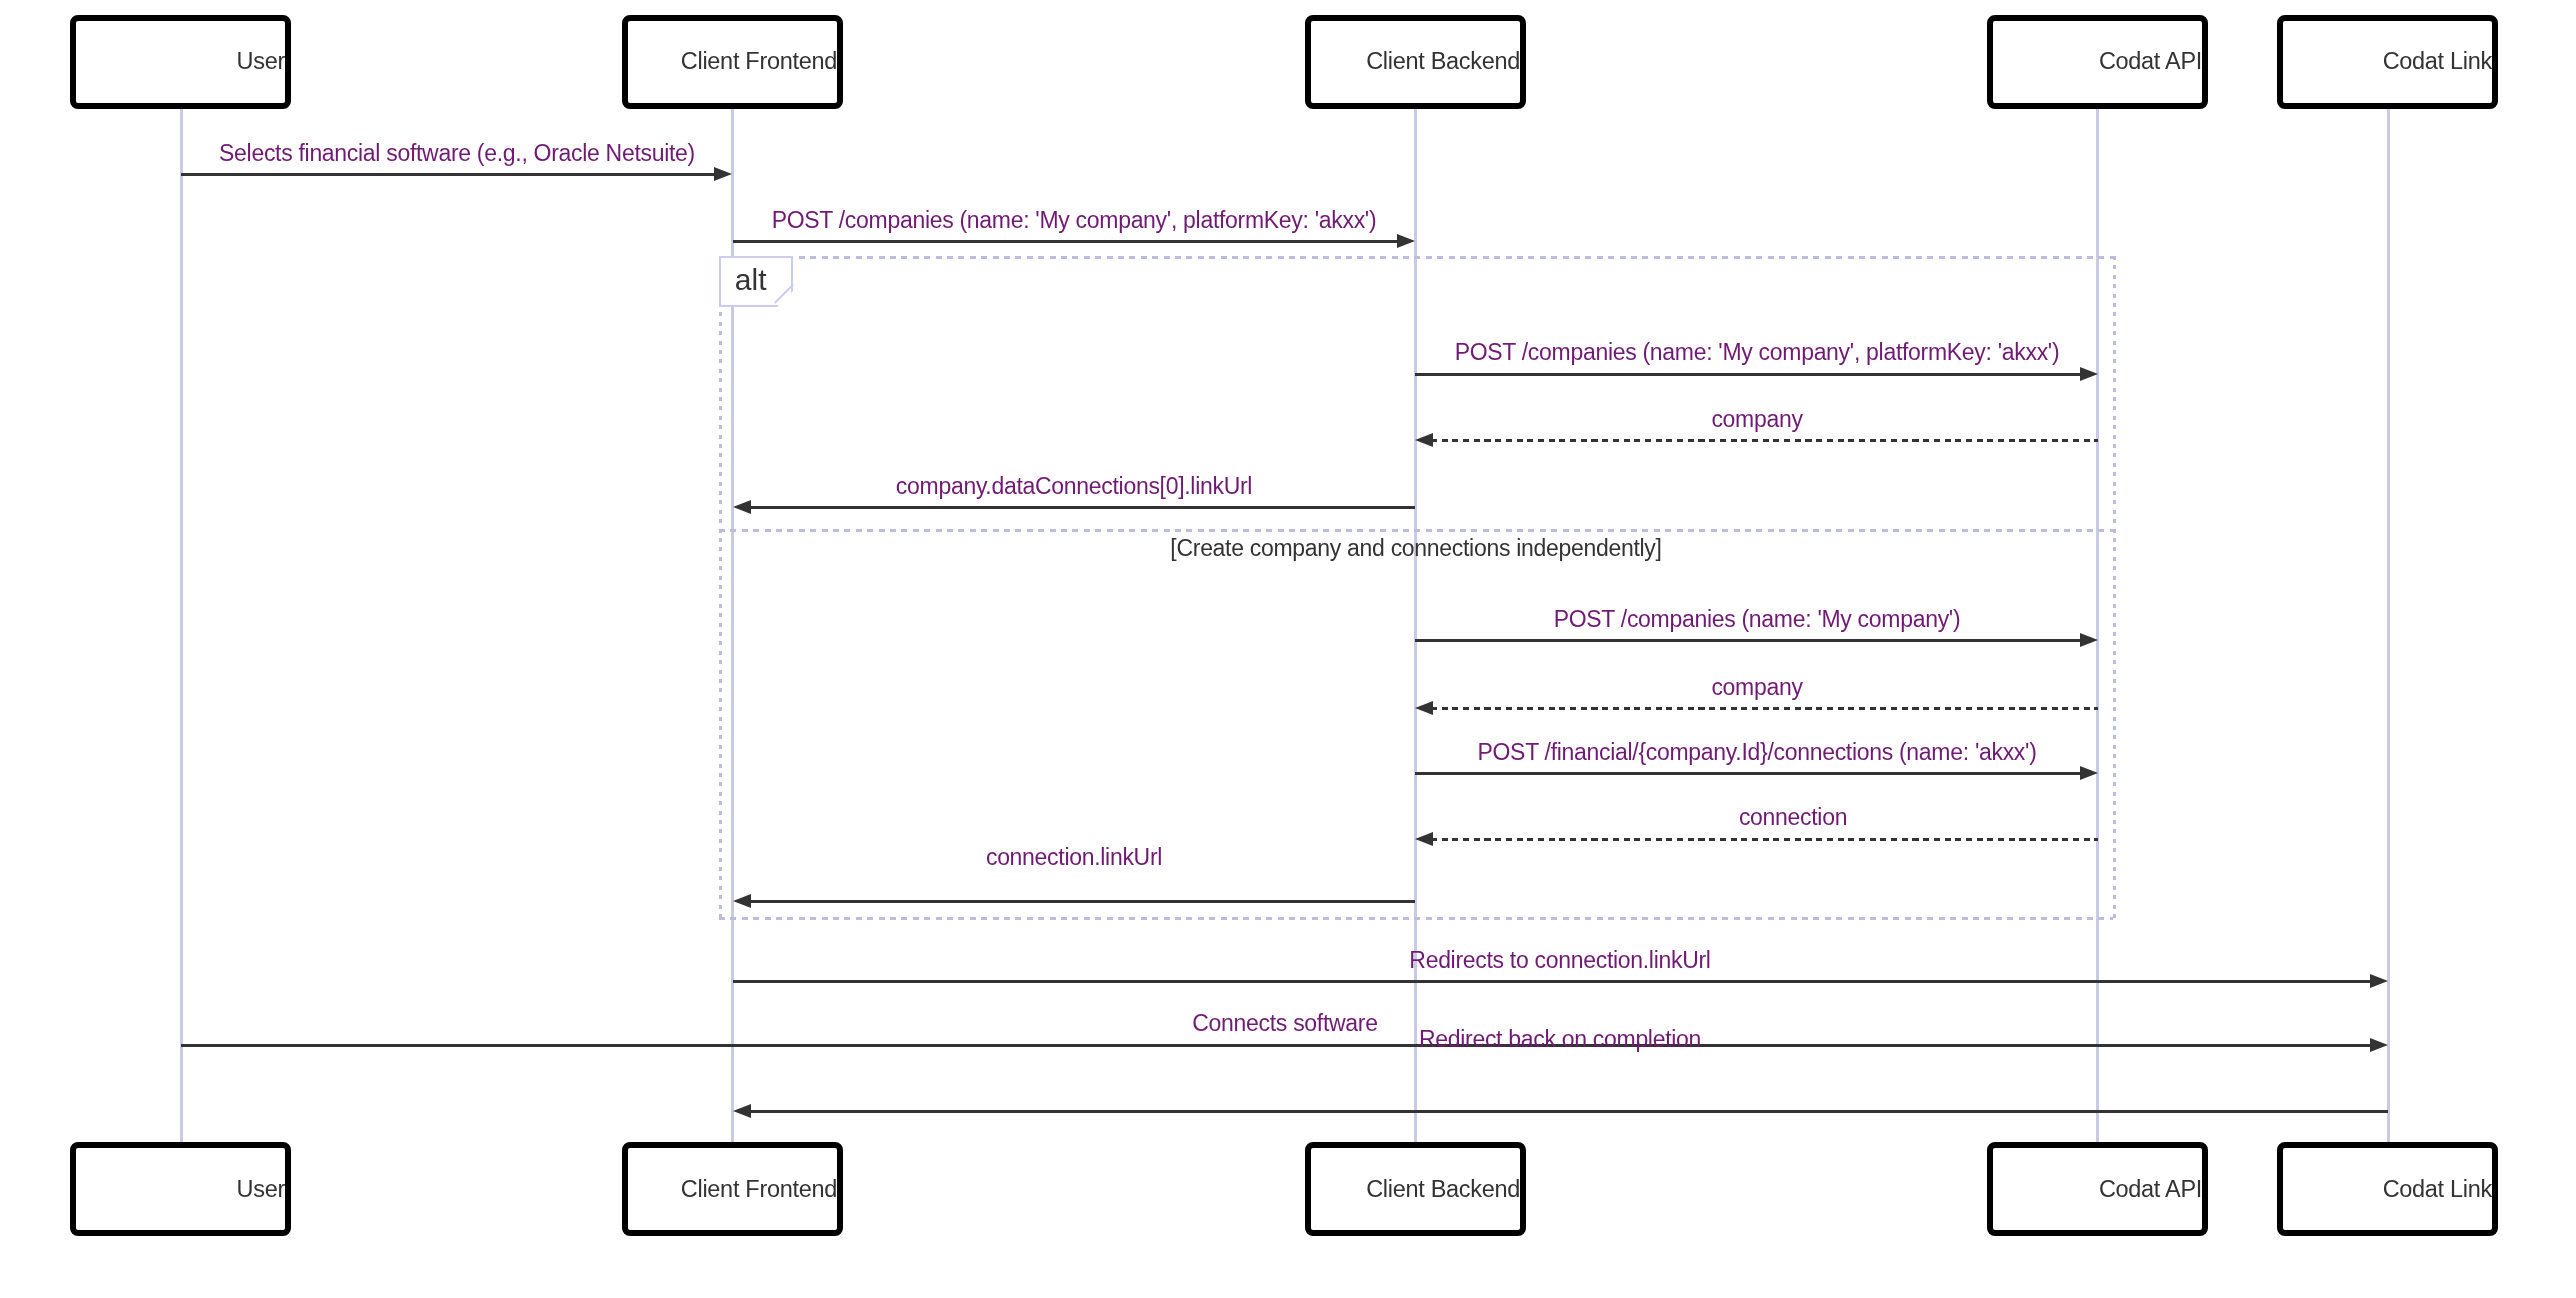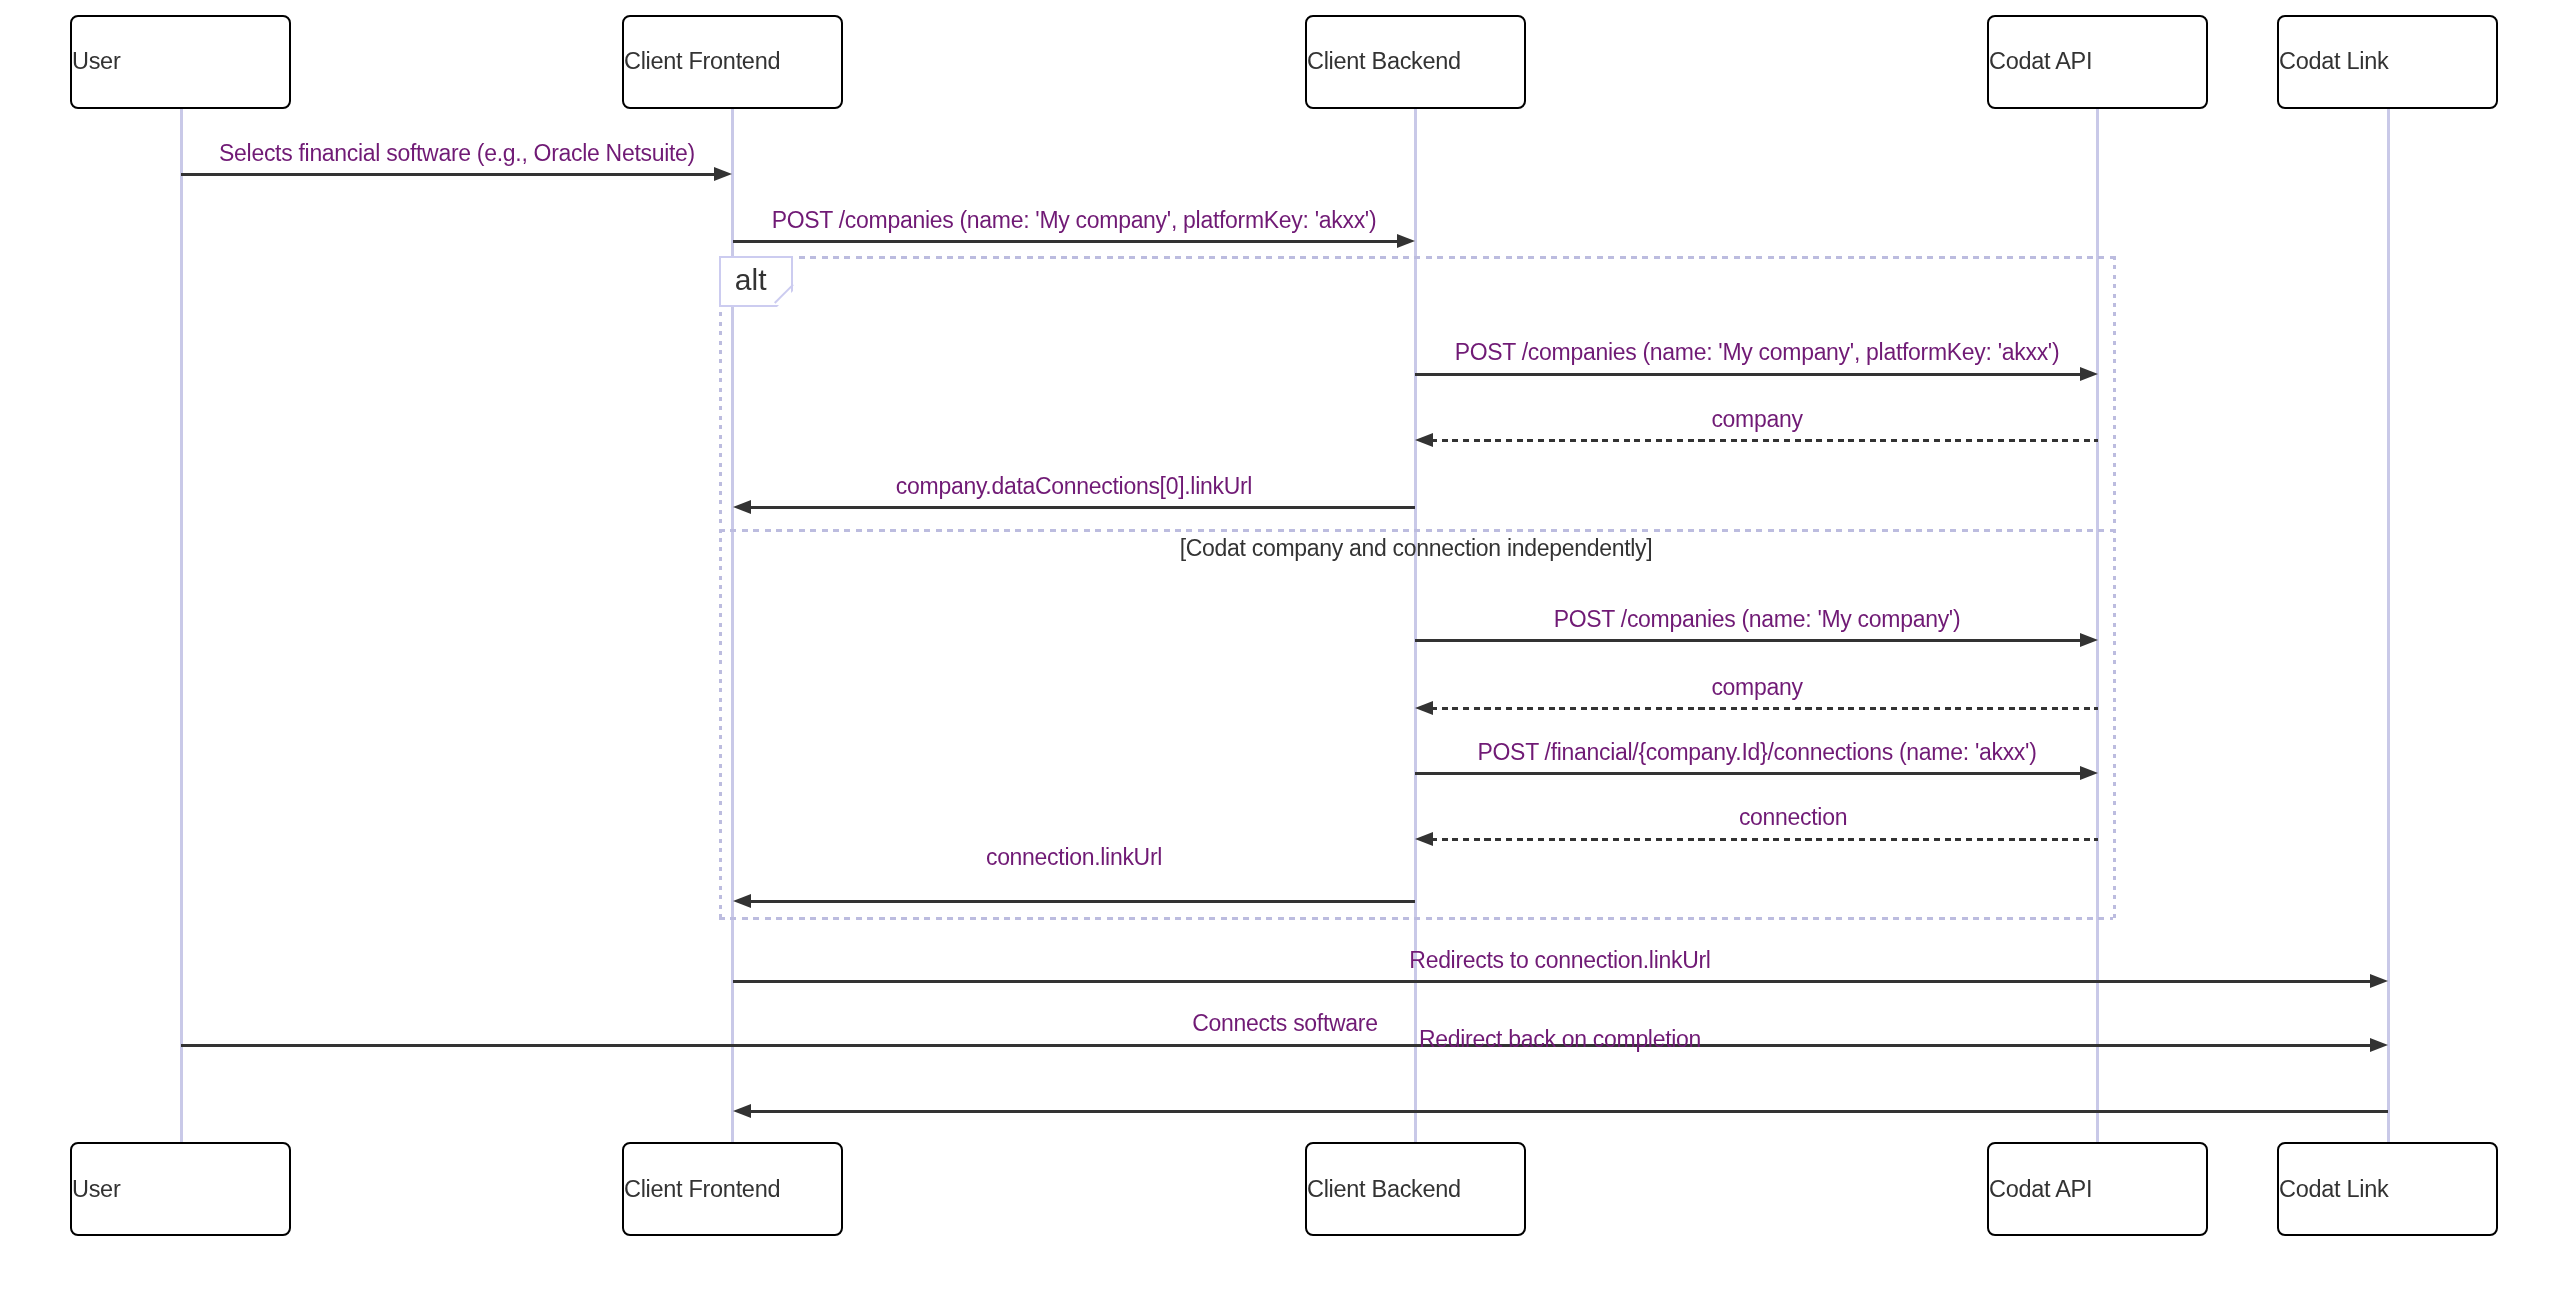--- a/index.html
+++ b/index.html
@@ -3,22 +3,22 @@
 <meta charset="utf-8">
 <style>
   html,body{margin:0;padding:0;background:#ffffff;}
   #canvas{
     position:relative;width:2576px;height:1299px;background:#ffffff;overflow:hidden;
     font-family:"Liberation Sans",sans-serif;color:#333333;
   }
   .lifeline{position:absolute;width:2.7px;background:#c9c9e8;}
   .actor-box{
     position:absolute;width:221px;height:94px;background:#ffffff;
-    border:2px solid #000000;border-radius:8px;box-sizing:border-box;
-    display:flex;align-items:center;justify-content:flex-start;
+    border:6px solid #000000;border-radius:8px;box-sizing:border-box;
+    display:flex;align-items:center;justify-content:flex-end;
   }
   .actor-box span{font-size:23.5px;letter-spacing:-0.3px;color:#333;white-space:nowrap;}
   .frame-edge{position:absolute;}
   .frame-h{height:2.7px;background-image:repeating-linear-gradient(90deg,#bcbcdf 0 6px,transparent 6px 11.4px);}
   .frame-v{width:2.7px;background-image:repeating-linear-gradient(180deg,#bcbcdf 0 4px,transparent 4px 9.4px);}
   .alt-label{
     position:absolute;background:#ffffff;border:2px solid #ccccf0;box-sizing:border-box;
     clip-path:polygon(0 0,100% 0,100% calc(100% - 16px),calc(100% - 16px) 100%,0 100%);
     display:flex;align-items:center;justify-content:center;
   }
@@ -49,21 +49,21 @@
     <div class="lifeline" style="left: 2387px; top: 107px; height: 1036px;"></div>
     <div class="frame-edge frame-h" style="left: 719px; top: 256px; width: 1394px; height: 2.7px;"></div>
     <div class="frame-edge frame-h" style="left: 719px; top: 917px; width: 1394px; height: 2.7px;"></div>
     <div class="frame-edge frame-h" style="left: 719px; top: 529px; width: 1394px; height: 2.7px;"></div>
     <div class="frame-edge frame-v" style="left: 719px; top: 256px; width: 2.7px; height: 661px;"></div>
     <div class="frame-edge frame-v" style="left: 2113px; top: 256px; width: 2.7px; height: 663px;"></div>
     <div class="alt-label" style="left: 719px; top: 256px; width: 74px; height: 51px;">
       <span>alt</span>
     </div>
     <div class="alt-notch" style="left: 771px; top: 293px;"></div>
-    <div class="section-title" style="left: 1416px; top: 535px;">[Codat company and connection independently]</div>
+    <div class="section-title" style="left: 1416px; top: 535px;">[Create company and connections independently]</div>
     <div class="actor-box" style="left: 70px; top: 14.8px;">
       <span>User</span>
     </div>
     <div class="actor-box" style="left: 70px; top: 1142px;">
       <span>User</span>
     </div>
     <div class="actor-box" style="left: 622px; top: 14.8px;">
       <span>Client Frontend</span>
     </div>
     <div class="actor-box" style="left: 622px; top: 1142px;">

